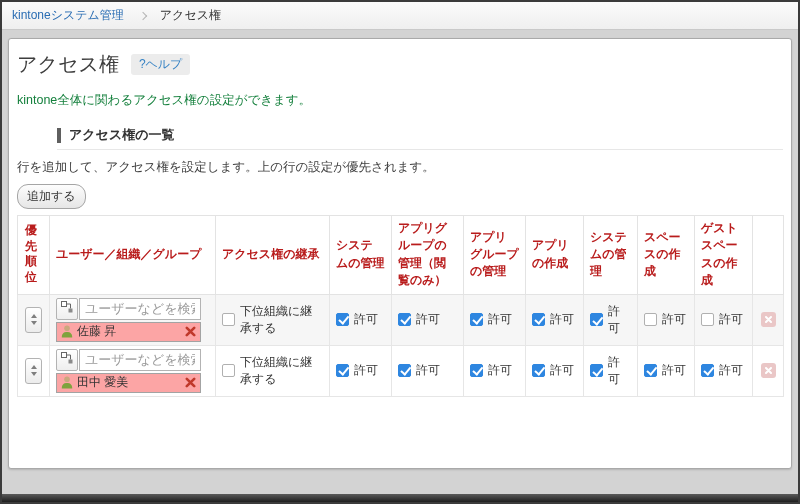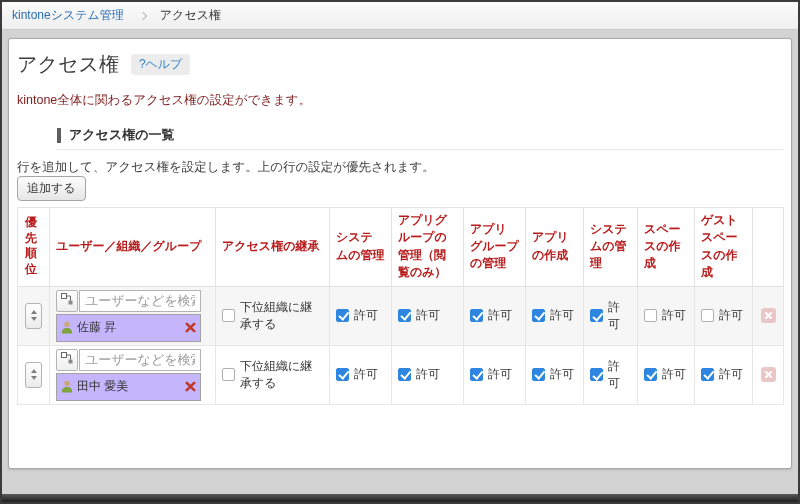--- a/index.html
+++ b/index.html
@@ -27,36 +27,36 @@
   
   .page { flex:1 1 auto; padding:8px 6px 0; background:#d3d3d3; }
   .card { background:#fff; border:1px solid #a9a9a9; border-radius:3px; height:431px;
           padding:8px 8px 0; overflow:hidden; box-shadow:0 1px 2px rgba(0,0,0,.15); }
 
   .title-row { margin-top:4px; display:flex; align-items:center; }
   .page-title { font-size:20px; font-weight:normal; color:#3d3d3d; }
   .help-badge { margin-left:12px; background:#ececec; border-radius:3px; padding:2px 8px;
                 font-size:12px; color:#3582c4; text-decoration:none; cursor:pointer; }
 
-  .desc { margin-top:12px; font-size:12.5px; color:#7f1d1d; line-height:1.6; }
+  .desc { margin-top:12px; font-size:12.5px; color:#15803d; line-height:1.6; }
 
   .section-header { margin-top:16px; border-bottom:1px solid #e7e7e7; padding:0 0 5px 0;
                     display:flex; align-items:center;margin-left:40px; }
   .section-marker { width:4px; height:15px; background:#5f5f5f; margin-right:8px; }
   .section-title { font-size:13px; font-weight:bold; color:#333; }
 
   .note { margin-top:9px; font-size:12.5px; color:#404040; }
 
   .notice { margin-top:10px; border:2px solid #d9b427; background:#fcf5d2; border-radius:2px;
             padding:4px 6px 7px; text-align:center; }
   .bulb { display:inline-block; line-height:0; }
   .notice-text { font-size:12px; color:#444; font-weight:bold; margin-top:2px; }
 
-  .add-btn { background:linear-gradient(#fdfdfd,#e6e6e6); border:1px solid #a5a5a5;
-             border-radius:4px; font-size:12px; color:#333; padding:3px 9px; cursor:pointer; }
+  .add-btn { margin-top:8px; background:linear-gradient(#fdfdfd,#e6e6e6); border:1px solid #a5a5a5;
+             border-radius:11px; font-size:12px; color:#333; padding:3px 9px; cursor:pointer; }
 
   
   table.acl { margin-top:6px; border-collapse:collapse; table-layout:fixed; width:766px; }
   .acl th { border:1px solid #e3e3e3; background:#fff; font-size:12px; font-weight:bold; color:#b91c1c;
             text-align:left; vertical-align:middle; padding:4px 6px; height:72px; line-height:1.45; }
   .acl td { border:1px solid #e6e6e6; font-size:12px; color:#333; vertical-align:middle; padding:3px 6px; }
   .col-priority span { display:inline-block; width:14px; word-break:break-all; line-height:1.3; text-align:center; }
   tr.row-0 td { background:#f6f6f6; }
   tr.user-row td { height:44px; }
 
@@ -70,21 +70,21 @@
               border-top:4.5px solid #7e7e7e; }
 
   
   .search-line { display:flex; align-items:stretch; }
   .org-btn { width:22px; height:22px; background:linear-gradient(#fff,#eee); border:1px solid #b3b3b3;
              border-radius:2px; display:flex; align-items:center; justify-content:center; cursor:pointer;
              flex:0 0 auto; padding:0; }
   .search-input { width:122px; height:22px; border:1px solid #b3b3b3; margin-left:1px; padding:0 5px;
                   font-size:13px; font-family:inherit; color:#333; }
   .search-input::placeholder { color:#9a9a9a; }
-  .chip { margin-top:2px; width:145px; height:28px; border:1px solid #a3a3a3; background:#c4b5fd;
+  .chip { margin-top:2px; width:145px; height:20px; border:1px solid #a3a3a3; background:#fca5a5;
           display:flex; align-items:center; padding:0 4px; }
   .chip .uname { margin-left:4px; font-size:12px; color:#333; }
   .remove-x { margin-left:auto; background:none; border:none; padding:0; cursor:pointer; line-height:0; }
 
   
   .cb { -webkit-appearance:none; appearance:none; width:13px; height:13px; border:1px solid #b0b0b0;
         border-radius:2px; background:#fff; position:relative; cursor:pointer; flex:0 0 auto; margin:0; }
   .cb:checked { background:#2e86e0; border-color:#2e86e0; }
   .cb:checked::after { content:''; position:absolute; left:3.5px; top:0.5px; width:4px; height:7.5px;
                        border:solid #fff; border-width:0 2px 2px 0; transform:rotate(40deg); }

